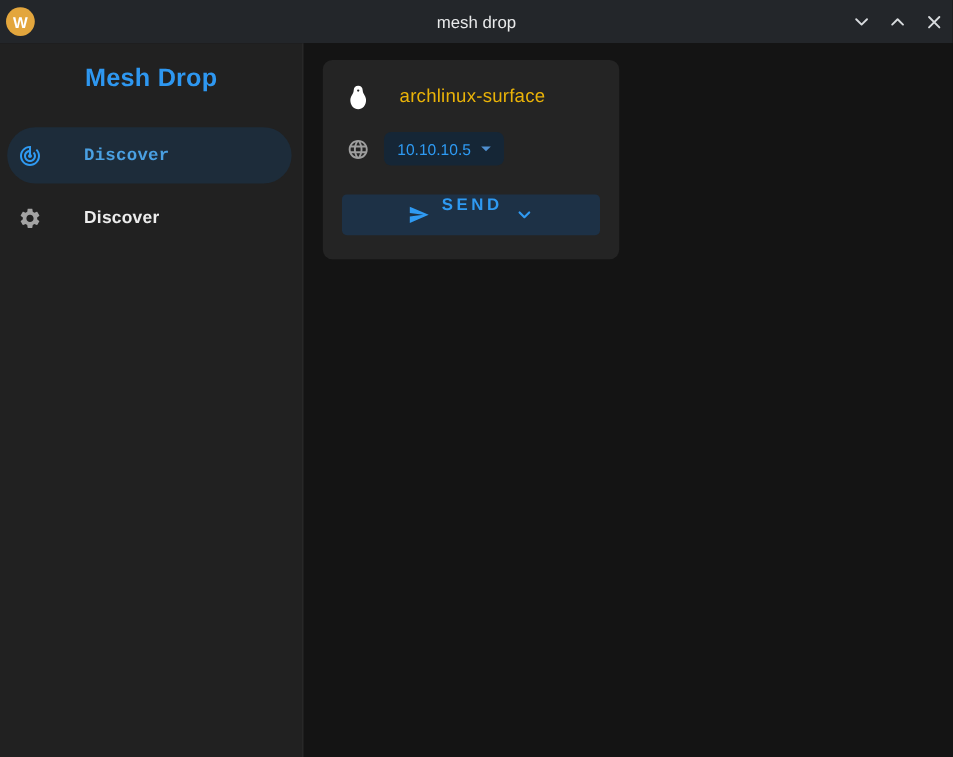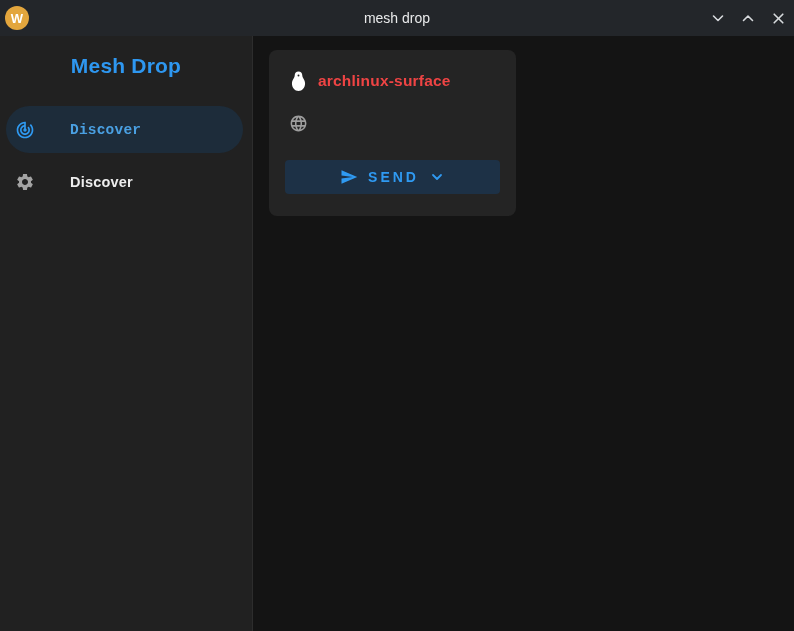--- a/index.html
+++ b/index.html
@@ -90,22 +90,22 @@
     background: #242424;
     border-radius: 8px;
     padding: 18px 16px 0 16px;
   }
   .card-row { display: flex; align-items: center; }
   .icon-wrap {
     width: 26px; height: 26px; flex: 0 0 26px;
     display: flex; align-items: center; justify-content: center;
   }
   .device-name {
-    margin-left: 7px;
-    color: #ef4444; font-size: 15.5px; font-weight: 700;
+    margin-left: 22px;
+    color: #eab308; font-size: 15.5px; font-weight: 400;
     letter-spacing: .2px;
   }
   .row-ip { margin-top: 16px; }
   .ip-chip {
     margin-left: 9px;
     height: 28px;
     background: #152636;
     border-radius: 6px;
     display: flex; align-items: center;
     padding: 0 11px;
@@ -117,21 +117,21 @@
     width: 0; height: 0;
     border-left: 4px solid transparent;
     border-right: 4px solid transparent;
     border-top: 4px solid #4f8fd0;
   }
   .row-send { margin-top: 24px; }
   .send-btn {
     width: 100%; height: 34px;
     background: #1d3146;
     border: none; border-radius: 4px;
-    display: flex; align-items: center; justify-content: center;
+    display: flex; justify-content: center;
     gap: 10px;
     color: #2f9af2;
     cursor: pointer;
   }
   .send-label {
     font-size: 14px; font-weight: 600; letter-spacing: 3px;
     color: #2f9af2;
     font-family: "Liberation Sans", "DejaVu Sans", sans-serif;
   }
   .send-chevron { display: flex; align-items: center; color: #2f9af2; }
@@ -211,20 +211,24 @@
           </span>
           <span class="device-name">archlinux-surface</span>
         </div>
 
         <div class="card-row row-ip">
           <span class="icon-wrap">
             <svg width="19" height="19" viewBox="0 0 24 24" fill="#9e9e9e">
                 <path d="M11.99 2C6.47 2 2 6.48 2 12s4.47 10 9.99 10C17.52 22 22 17.52 22 12S17.52 2 11.99 2zm6.93 6h-2.95c-.32-1.25-.78-2.45-1.38-3.56 1.84.63 3.37 1.91 4.33 3.56zM12 4.04c.83 1.2 1.48 2.53 1.91 3.96h-3.82c.43-1.43 1.08-2.76 1.91-3.96zM4.26 14C4.1 13.36 4 12.69 4 12s.1-1.36.26-2h3.38c-.08.66-.14 1.32-.14 2 0 .68.06 1.34.14 2H4.26zm.82 2h2.95c.32 1.25.78 2.45 1.38 3.56-1.84-.63-3.37-1.9-4.33-3.56zm2.95-8H5.08c.96-1.66 2.49-2.93 4.33-3.56C8.81 5.55 8.35 6.75 8.03 8zM12 19.96c-.83-1.2-1.48-2.53-1.91-3.96h3.82c-.43 1.43-1.08 2.76-1.91 3.96zM14.34 14H9.66c-.09-.66-.16-1.32-.16-2 0-.68.07-1.35.16-2h4.68c.09.65.16 1.32.16 2 0 .68-.07 1.34-.16 2zm.25 5.56c.6-1.11 1.06-2.31 1.38-3.56h2.95c-.96 1.65-2.49 2.93-4.33 3.56zM16.36 14c.08-.66.14-1.32.14-2 0-.68-.06-1.34-.14-2h3.38c.16.64.26 1.31.26 2s-.1 1.36-.26 2h-3.38z"></path>
               </svg>
           </span>
+          <button class="ip-chip">
+            <span class="ip-value">10.10.10.5</span>
+            <span class="ip-caret"></span>
+          </button>
         </div>
 
         <div class="card-row row-send">
           <button class="send-btn">
             <span style="display:flex;align-items:center;">
               <svg width="18" height="18" viewBox="0 0 24 24" fill="#2f9af2">
                   <path d="M2.01 21L23 12 2.01 3 2 10l15 2-15 2z"></path>
                 </svg>
             </span>
             <span class="send-label">SEND</span>

